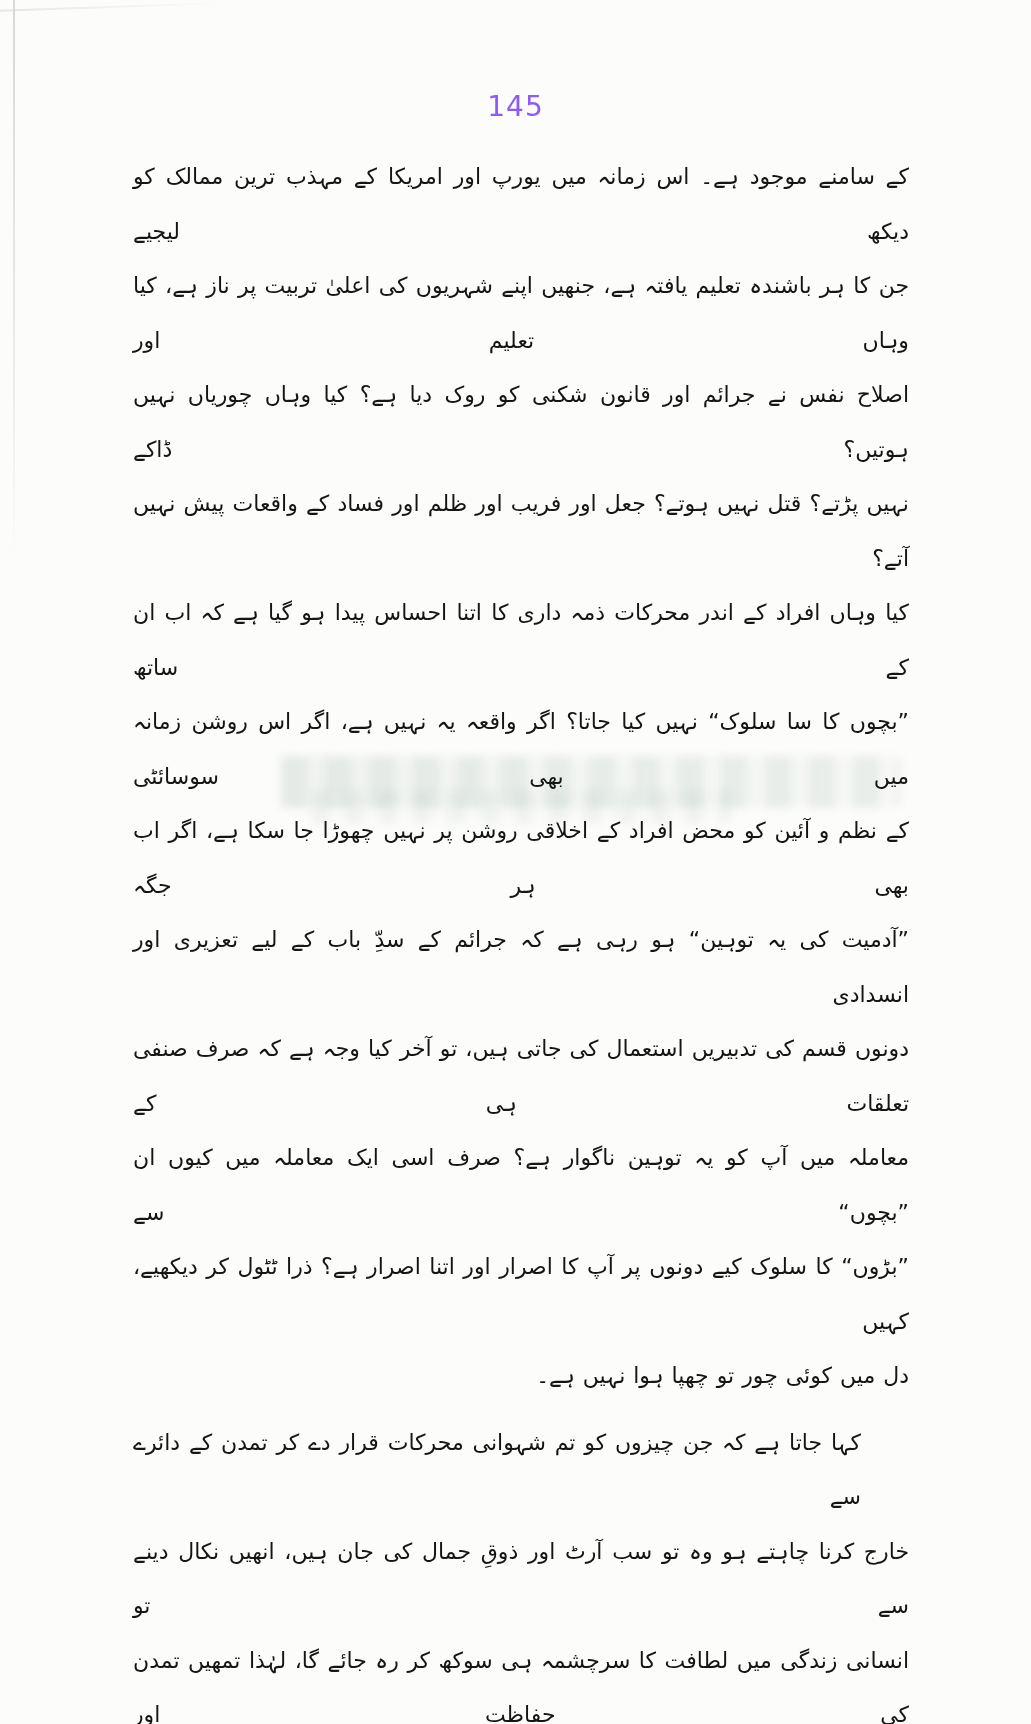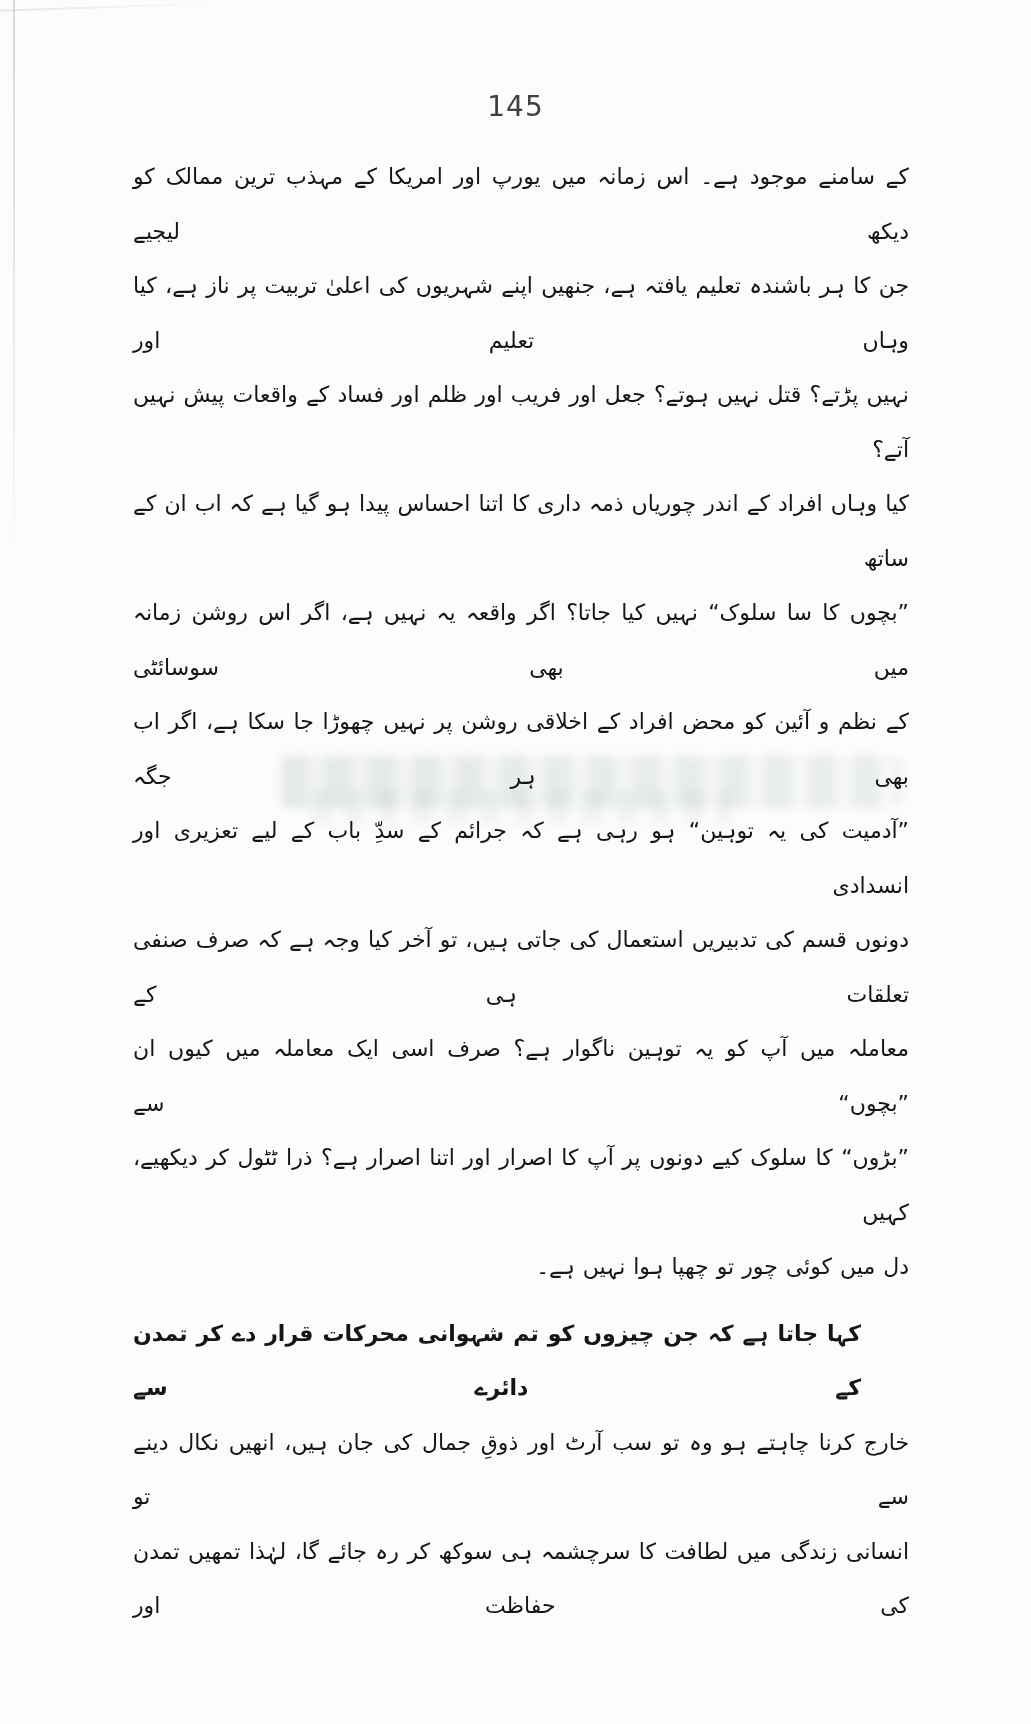--- a/index.html
+++ b/index.html
@@ -34,21 +34,21 @@
     transform: rotate(-2deg);
     opacity: 0.6;
   }
   .page-number {
     position: absolute;
     top: 90px;
     left: 0;
     right: 0;
     text-align: center;
     font-size: 28px;
-    color: #404040;
+    color: #8b5cf6;
     letter-spacing: 1px;
   }
   .text-block {
     position: absolute;
     top: 150px;
     right: 122px;
     width: 776px;
     direction: rtl;
     color: #151515;
   }
@@ -57,21 +57,20 @@
     line-height: 54.5px;
     text-align: justify;
     text-align-last: justify;
     word-spacing: 1px;
   }
   .line.last-line {
     text-align-last: right;
   }
   .line.indent-first {
     padding-right: 48px;
-    font-weight: bold;
   }
   .para-2 {
     margin-top: 12px;
   }
   
   .bleed-smudge {
     position: absolute;
     top: 756px;
     right: 130px;
     width: 620px;
@@ -109,22 +108,23 @@
 
 <div class="page-number">145</div>
 
 <div class="bleed-smudge"></div>
 <div class="bleed-smudge-2"></div>
 
 <div class="text-block">
   <div class="para para-1">
     <div class="line">کے سامنے موجود ہے۔ اس زمانہ میں یورپ اور امریکا کے مہذب ترین ممالک کو دیکھ لیجیے</div>
     <div class="line">جن کا ہر باشندہ تعلیم یافتہ ہے، جنھیں اپنے شہریوں کی اعلیٰ تربیت پر ناز ہے، کیا وہاں تعلیم اور</div>
+    <div class="line">اصلاح نفس نے جرائم اور قانون شکنی کو روک دیا ہے؟ کیا وہاں چوریاں نہیں ہوتیں؟ ڈاکے</div>
     <div class="line">نہیں پڑتے؟ قتل نہیں ہوتے؟ جعل اور فریب اور ظلم اور فساد کے واقعات پیش نہیں آتے؟</div>
-    <div class="line">کیا وہاں افراد کے اندر چوریاں ذمہ داری کا اتنا احساس پیدا ہو گیا ہے کہ اب ان کے ساتھ</div>
+    <div class="line">کیا وہاں افراد کے اندر محرکات ذمہ داری کا اتنا احساس پیدا ہو گیا ہے کہ اب ان کے ساتھ</div>
     <div class="line">”بچوں کا سا سلوک“ نہیں کیا جاتا؟ اگر واقعہ یہ نہیں ہے، اگر اس روشن زمانہ میں بھی سوسائٹی</div>
     <div class="line">کے نظم و آئین کو محض افراد کے اخلاقی روشن پر نہیں چھوڑا جا سکا ہے، اگر اب بھی ہر جگہ</div>
     <div class="line">”آدمیت کی یہ توہین“ ہو رہی ہے کہ جرائم کے سدِّ باب کے لیے تعزیری اور انسدادی</div>
     <div class="line">دونوں قسم کی تدبیریں استعمال کی جاتی ہیں، تو آخر کیا وجہ ہے کہ صرف صنفی تعلقات ہی کے</div>
     <div class="line">معاملہ میں آپ کو یہ توہین ناگوار ہے؟ صرف اسی ایک معاملہ میں کیوں ان ”بچوں“ سے</div>
     <div class="line">”بڑوں“ کا سلوک کیے دونوں پر آپ کا اصرار اور اتنا اصرار ہے؟ ذرا ٹٹول کر دیکھیے، کہیں</div>
     <div class="line last-line">دل میں کوئی چور تو چھپا ہوا نہیں ہے۔</div>
   </div>
   <div class="para para-2">
     <div class="line indent-first">کہا جاتا ہے کہ جن چیزوں کو تم شہوانی محرکات قرار دے کر تمدن کے دائرے سے</div>

